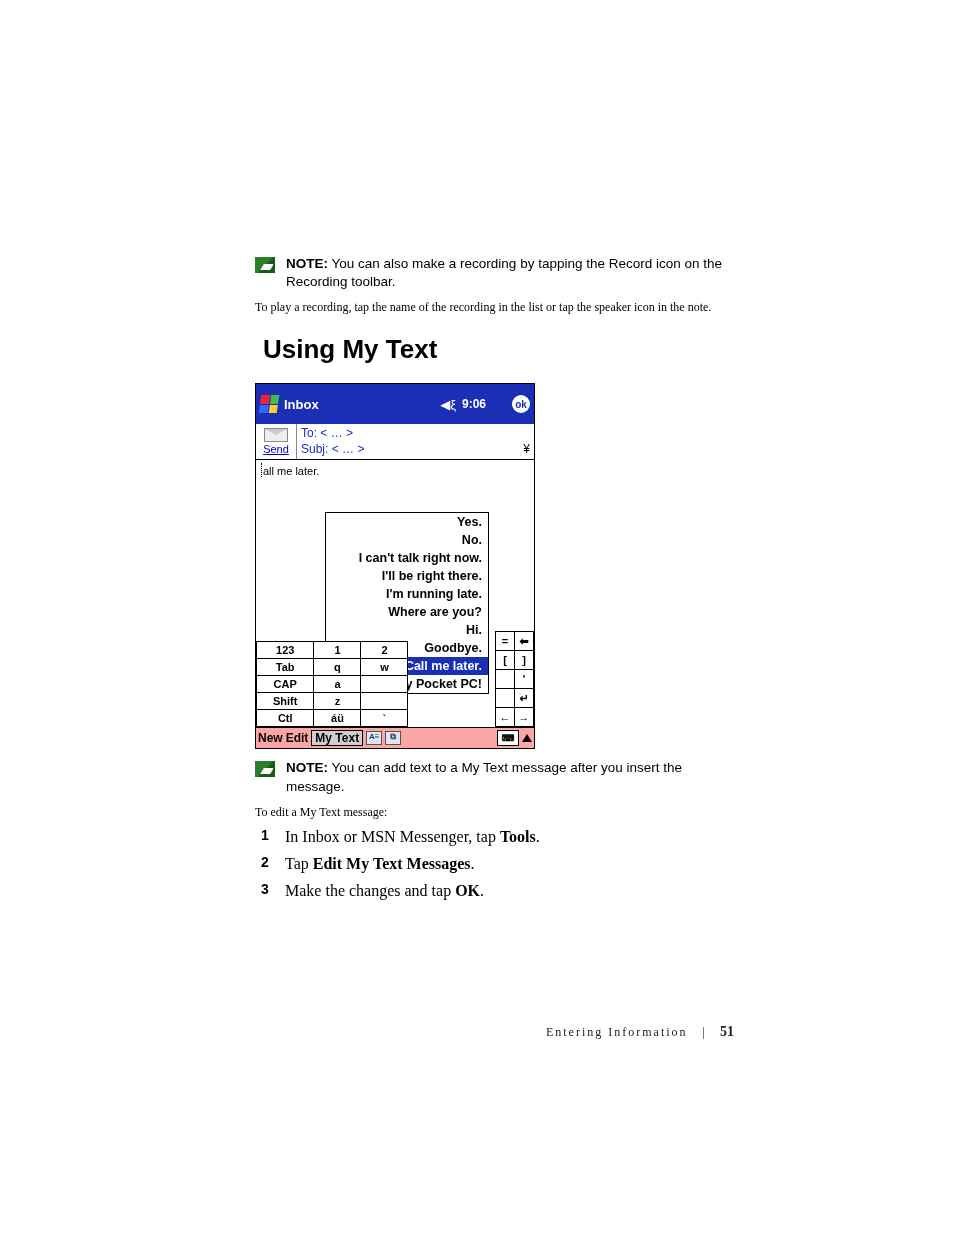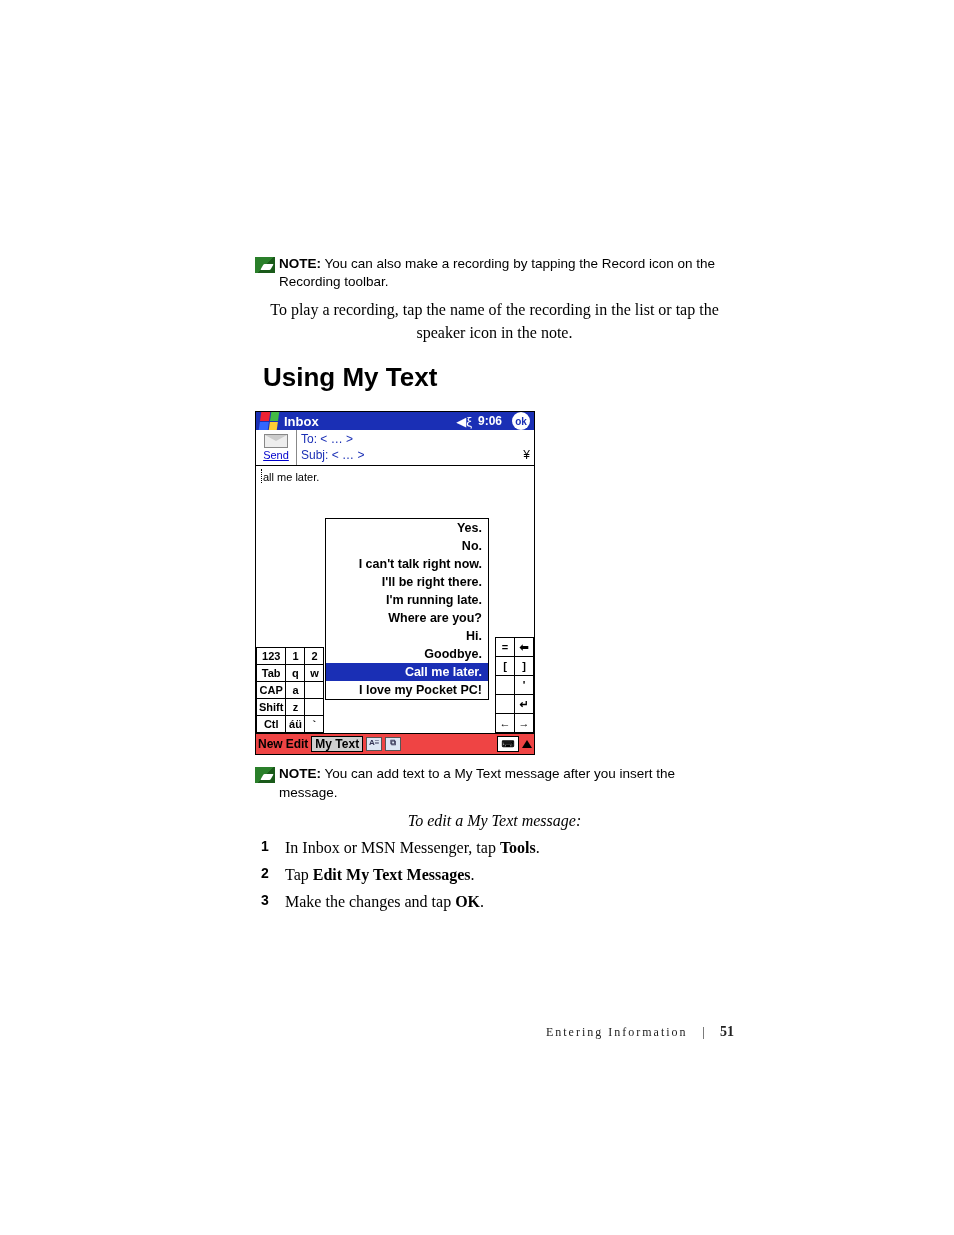--- a/index.html
+++ b/index.html
@@ -11,21 +11,21 @@
     width: 954px;
     height: 1235px;
     position: relative;
   }
   .page {
     padding: 255px 220px 0 255px;
   }
   .note-row {
     display: flex;
     align-items: flex-start;
-    gap: 4px;
+    gap: 11px;
     margin-bottom: 8px;
   }
   .note-icon {
     width: 20px; height: 16px;
     background: linear-gradient(135deg,#2a7f2a 0 50%,#1a5a1a 50% 100%);
     position: relative;
     flex: 0 0 auto;
     margin-top: 2px;
   }
   .note-icon::after {
@@ -37,64 +37,63 @@
     transform: skewX(-30deg);
     border-radius:1px;
   }
   .note-text {
     font-family: Arial, Helvetica, sans-serif;
     font-size: 13.5px;
     line-height: 1.35;
   }
   .note-text .nlabel { font-weight: bold; }
   .body-para {
-    font-size: 16px;
+    font-size: 12px;
     line-height: 1.4;
     margin: 6px 0 18px 0;
-    text-align: center;
   }
   h2.section {
     font-family: Arial, Helvetica, sans-serif;
     font-weight: 800;
     font-size: 26px;
     margin: 14px 0 6px 8px;
   }
   
   .shot {
     width: 278px;
     border: 1px solid #000;
     margin: 18px 0 10px 0;
     font-family: Tahoma, Arial, sans-serif;
     font-size: 12px;
     background:#fff;
   }
   .titlebar {
     background: #1a2fb5;
     color:#fff;
-    height: 18px;
+    height: 40px;
     display:flex;
     align-items:center;
     padding: 0 4px;
     gap:6px;
   }
   .start-flag {
     width:18px; height:18px;
     display:grid;
     grid-template-columns:1fr 1fr;
     grid-template-rows:1fr 1fr;
     gap:1px;
     transform: skewX(-8deg);
   }
   .start-flag span:nth-child(1){background:#e23;}
   .start-flag span:nth-child(2){background:#4b4;}
   .start-flag span:nth-child(3){background:#36f;}
   .start-flag span:nth-child(4){background:#fc3;}
   .tb-title { font-weight:bold; font-size:13px; flex:1; }
   .tb-speaker { font-size:13px; }
-  .tb-time { font-weight:bold; font-size:12px; margin-right:4px;}
+  .tb-time { font-weight:bold; font-size:12px; margin-right:20px;}
   .ok-badge {
     width:18px;height:18px;border-radius:50%;
     background:#fff;color:#1a2fb5;
     display:flex;align-items:center;justify-content:center;
     font-weight:bold;font-size:10px;
   }
   .header-row {
     display:flex;
     border-bottom:1px solid #000;
     align-items:stretch;
@@ -161,41 +160,41 @@
     left:0; bottom:0;
     border-collapse:collapse;
     font-family: Tahoma, Arial, sans-serif;
     font-size:11px;
     font-weight:bold;
   }
   .kb-left td {
     border:1px solid #000;
     text-align:center;
     height:16px;
-    padding:0 2px;
+    padding:0 16px;
     min-width:14px;
     background:#fff;
   }
   .kb-right {
     position:absolute;
     right:0; bottom:0;
     border-collapse:collapse;
     font-size:11px;
     font-weight:bold;
   }
   .kb-right td{
     border:1px solid #000;
     text-align:center;
     height:16px;
     width:16px;
     background:#fff;
     font-family: Arial, sans-serif;
   }
   .bottom-bar {
-    background:#ef4444;
+    background:#fca5a5;
     border-top:1px solid #000;
     height:20px;
     display:flex;
     align-items:center;
     padding:0 2px;
     gap:3px;
     font-size:12px;
     font-weight:bold;
   }
   .bottom-bar .mytext-btn {
@@ -378,21 +377,21 @@
   </div>
 
   <div class="note-row">
     <div class="note-icon"></div>
     <div class="note-text">
       <span class="nlabel">NOTE:</span>
       <span>You can add text to a My Text message after you insert the message.</span>
     </div>
   </div>
 
-  <p class="body-para" style="margin:6px 0 4px 0;font-style:italic;">To edit a My Text message:</p>
+  <p class="body-para" style="margin:6px 0 4px 0;">To edit a My Text message:</p>
 
   <ol class="steps">
     <li>
       <span>In Inbox or MSN Messenger, tap </span><span class="strong">Tools</span><span>.</span>
     </li>
     <li>
       <span>Tap </span><span class="strong">Edit My Text Messages</span><span>.</span>
     </li>
     <li>
       <span>Make the changes and tap </span><span class="strong">OK</span><span>.</span>

